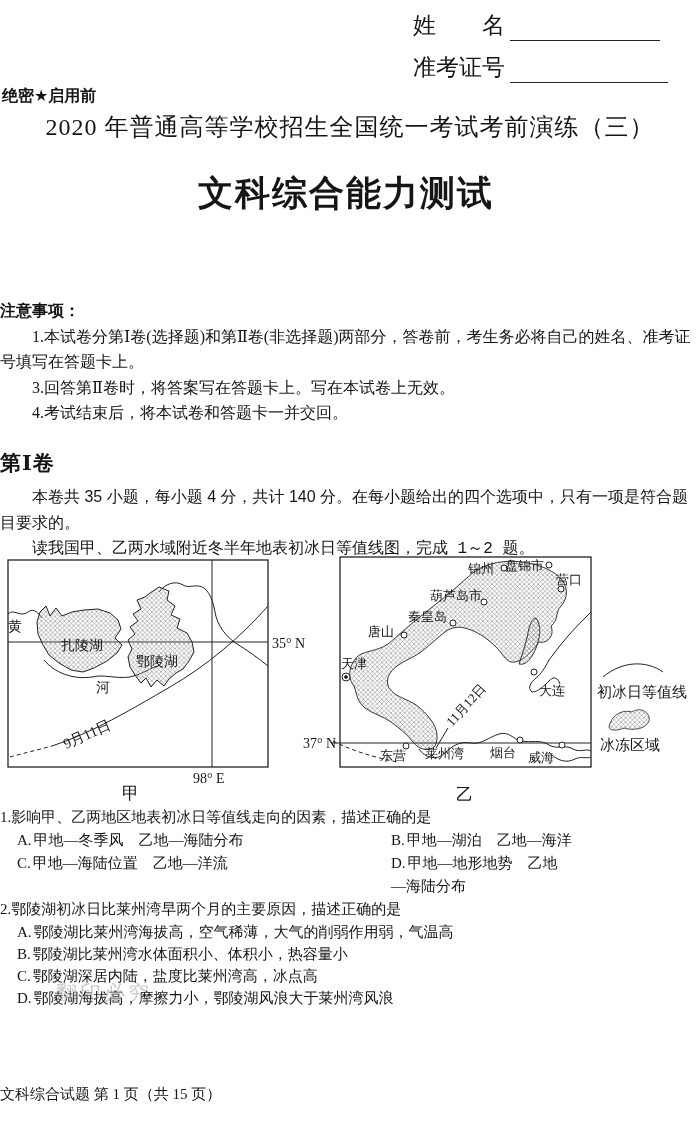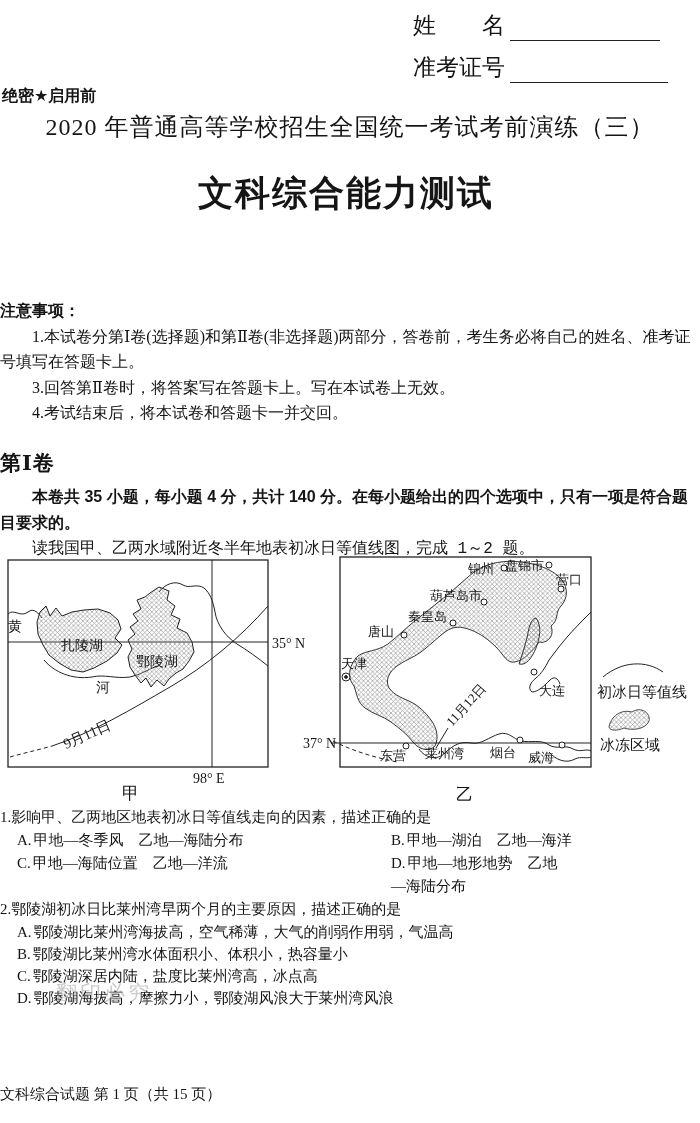--- a/index.html
+++ b/index.html
@@ -18,21 +18,21 @@
   .subject-title{position:absolute;top:170px;left:0;width:692px;text-align:center;
                  font-size:35px;font-weight:700;letter-spacing:2px;}
 
   .notice{position:absolute;top:250px;left:0;width:700px;font-size:16px;line-height:25.5px;}
   .notice-heading{font-weight:bold;font-size:16px;font-family:"Liberation Sans","DejaVu Sans",sans-serif;margin-top:48px;}
   .notice p{margin:0;text-indent:2em;}
 
   .part-heading{position:absolute;top:449px;left:0;width:700px;text-align:left;
                 font-size:21px;font-weight:bold;letter-spacing:1px;}
   .instructions{position:absolute;top:484px;left:0;width:700px;margin:0;text-indent:2em;
-                font-weight:bold;font-size:16px;line-height:26px;
+                font-weight:normal;font-size:16px;line-height:26px;
                 font-family:"Liberation Sans","DejaVu Sans",sans-serif;}
   .intro{position:absolute;top:538px;left:0;width:700px;margin:0;text-indent:2em;font-size:16px;font-family:Liberation Mono, monospace;}
 
   .figure{position:absolute;top:555px;left:0;}
 
   .questions{position:absolute;top:806px;left:0;width:572px;font-size:15px;}
   .q-stem{line-height:23px;}
   .opt-grid{display:grid;grid-template-columns:374px 1fr;padding-left:17px;line-height:23px;}
   .opt-list .opt{padding-left:17px;line-height:22px;}
   .opt-label{margin-right:2px;}

